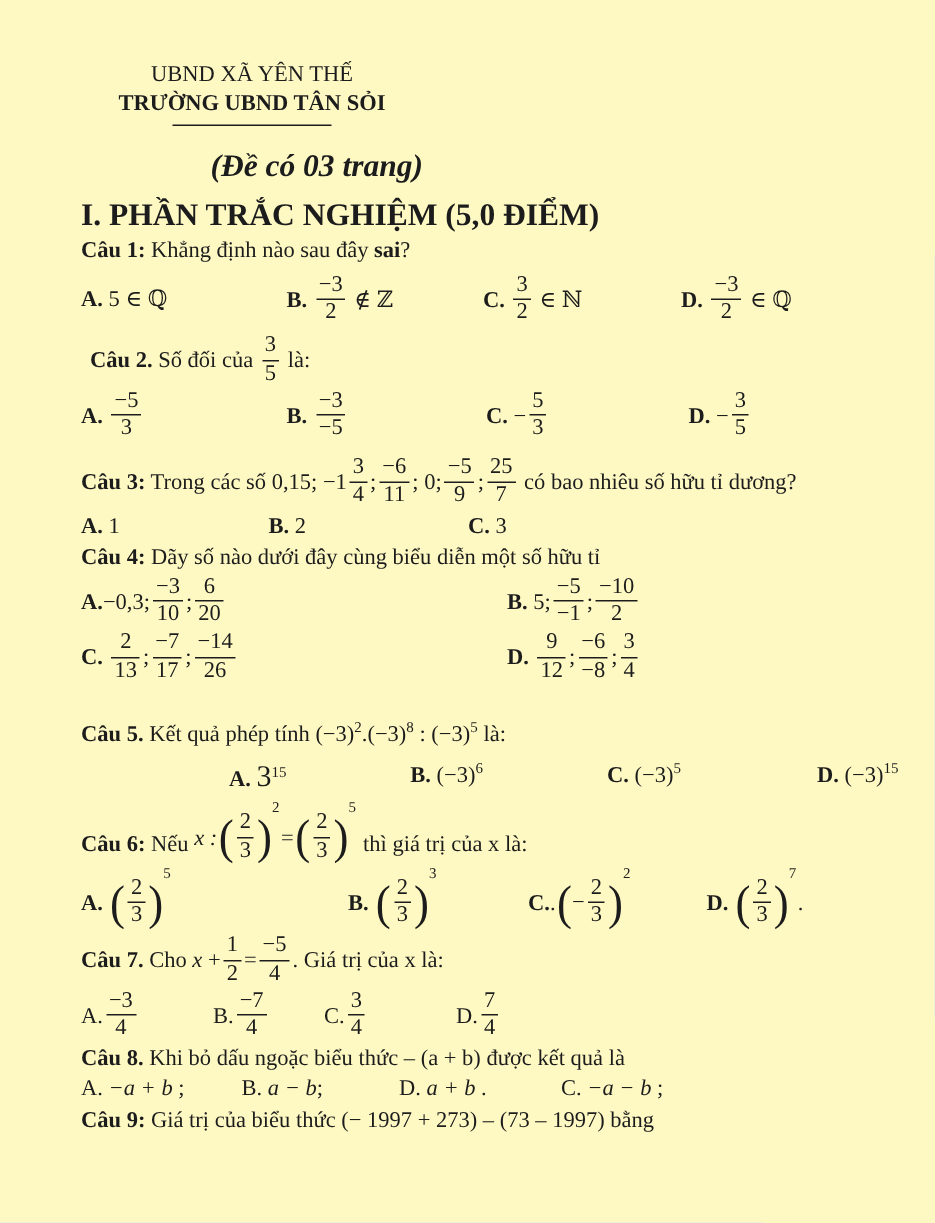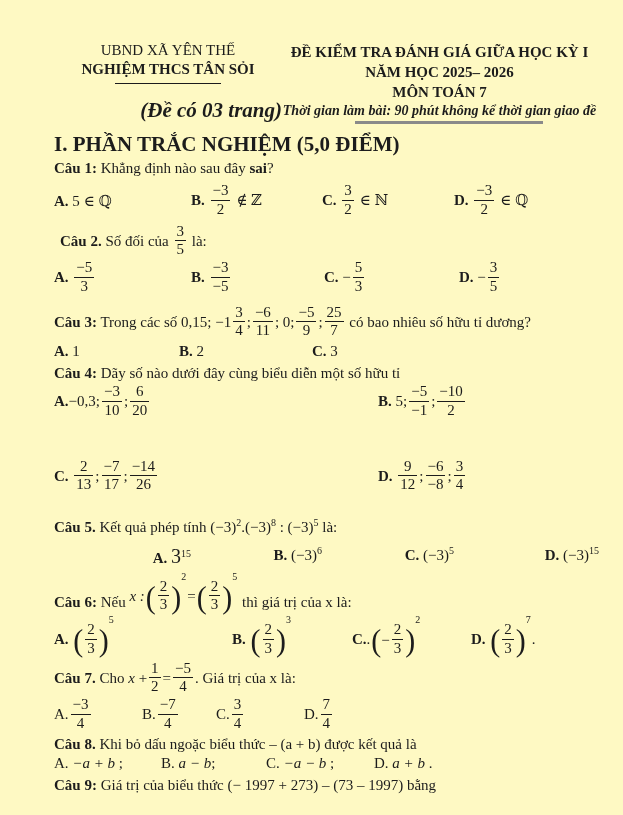--- a/index.html
+++ b/index.html
@@ -36,50 +36,43 @@
   .bp { font-size:30px; line-height:0.95; transform:scaleY(1.08); }
   .pf sup.e { align-self:flex-start; margin-top:-3px; }
   sup.e { font-size:10px; line-height:0; }
 
   .raise { position:relative; top:-5px; display:inline-flex; align-items:center; }
 
   .opts { display:grid; align-items:center; }
   #q1-opts { grid-template-columns:137px 131px 132px 1fr; margin-top:6px; }
   #q2-opts { grid-template-columns:137px 133px 135px 1fr; margin-top:2px; }
   #q3-opts { grid-template-columns:125px 133px 142px 1fr; margin-top:2px; }
-  #q4-opts { grid-template-columns:284px 1fr; row-gap:3px; margin-top:2px;gap:40px; }
+  #q4-opts { grid-template-columns:284px 1fr; row-gap:3px; margin-top:2px; }
   #q5-opts { grid-template-columns:137px 131px 132px 1fr; margin-top:5px;text-align:right; }
   #q6-opts { grid-template-columns:178px 120px 119px 1fr; margin-top:4px; }
   #q7-opts { grid-template-columns:88px 74px 88px 1fr; margin-top:2px; }
   #q8-opts { grid-template-columns:107px 105px 108px 1fr; }
 
   .mt2{margin-top:2px;} .mt4{margin-top:4px;} .mt6{margin-top:6px;}
   .mt8{margin-top:24px;} .mt10{margin-top:10px;} .mt16{margin-top:16px;}
   .big { font-size:20px; }
   .ind { padding-left:6px; }
   .nw { white-space:nowrap; }
 </style>
 </head>
 <body>
 
 <div class="page">
 
   <div class="header">
     <div class="h-left">
       <div class="l1">UBND XÃ YÊN THẾ</div>
-      <div class="l2">NGHIỆM THCS TÂN SỎI</div>
+      <div class="l2">TRƯỜNG UBND TÂN SỎI</div>
       <div class="rule"></div>
       <div class="note">(Đề có 03 trang)</div>
-    </div>
-    <div class="h-right">
-      <div class="r">ĐỀ KIỂM TRA ĐÁNH GIÁ GIỮA HỌC KỲ I</div>
-      <div class="r">NĂM HỌC 2025– 2026</div>
-      <div class="r">MÔN TOÁN 7</div>
-      <div class="time">Thời gian làm bài: 90 phút không kể thời gian giao đề</div>
-      <div class="grule"></div>
     </div>
   </div>
 
   <div class="section-title">I. PHẦN TRẮC NGHIỆM (5,0 ĐIỂM)</div>
 
   <div class="q mt2">
     <div>
       <span class="lab">Câu 1:</span>
       <span>Khẳng định nào sau đây</span>
       <span class="bold">sai</span><span>?</span>
@@ -279,22 +272,22 @@
   </div>
 
   <div class="q mt2">
     <div>
       <span class="lab">Câu 8.</span>
       <span>Khi bỏ dấu ngoặc biểu thức – (a + b) được kết quả là</span>
     </div>
     <div class="opts" id="q8-opts">
       <div class="nw"><span>A.</span> <span class="it">−a + b</span> <span>;</span></div>
       <div class="nw"><span>B.</span> <span class="it">a − b</span><span>;</span></div>
+      <div class="nw"><span>D.</span> <span class="it">a + b</span> <span>.</span></div>
       <div class="nw"><span>C.</span> <span class="it">−a − b</span> <span>;</span></div>
-      <div class="nw"><span>D.</span> <span class="it">a + b</span> <span>.</span></div>
     </div>
   </div>
 
   <div class="q mt2">
     <div>
       <span class="lab">Câu 9:</span>
       <span>Giá trị của biểu thức (− 1997 + 273) – (73 – 1997) bằng</span>
     </div>
   </div>
 

